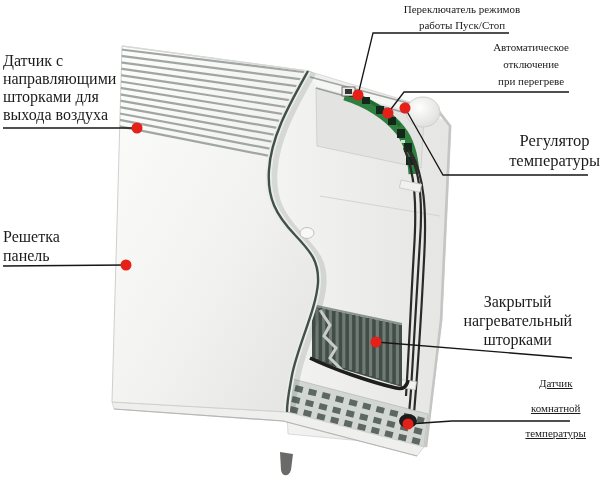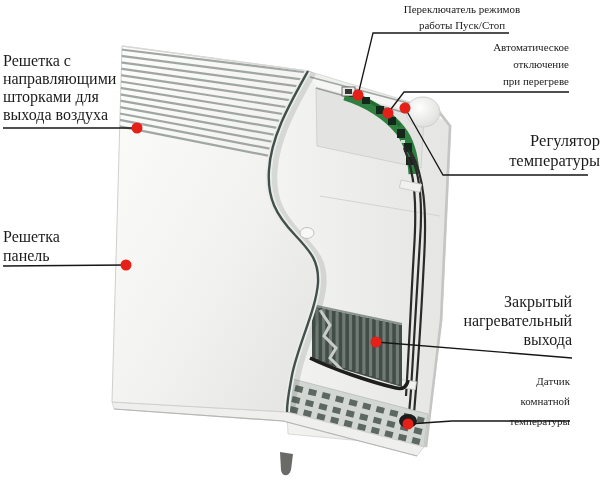--- a/index.html
+++ b/index.html
@@ -6,29 +6,29 @@
   #stage{
     position:relative;width:600px;height:481px;background:#ffffff;
     font-family:"Liberation Serif", serif;overflow:hidden;
   }
   #diagram-svg{position:absolute;left:0;top:0;width:600px;height:481px;}
   .lbl{
     position:absolute;color:#1b1b1b;font-size:11px;line-height:17px;
     white-space:pre-line;letter-spacing:0;
   }
   .lbl.left{text-align:left;}
-  .lbl.right{text-align:right;margin-left:8px;}
+  .lbl.right{text-align:center;margin-left:8px;}
   .lbl.center{text-align:center;}
   #label-grille{left:3px;top:52px;font-size:16px;line-height:18px;width:160px;}
   #label-front-panel{left:3px;top:227px;font-size:16px;line-height:19px;}
   #label-mode-switch{left:352px;top:1px;width:220px;line-height:16px;}
   #label-auto-off{right:31px;top:39px;line-height:17px;}
   #label-temp-regulator{right:0;top:131px;font-size:16.5px;line-height:20px;}
   #label-heating-element{right:28px;top:292px;font-size:16px;line-height:19px;}
-  #label-room-sensor{right:30px;top:371px;line-height:20px;}
+  #label-room-sensor{right:14px;top:371px;line-height:25px;text-decoration:underline;}
 </style>
 </head>
 <body>
 
 <div id="stage">
 
   <svg id="diagram-svg" viewBox="0 0 600 481">
     <defs>
       <linearGradient id="gFront" x1="0" y1="0" x2="1" y2="1">
         <stop offset="0" stop-color="#fdfdfb"></stop>
@@ -176,33 +176,33 @@
       <circle cx="137" cy="128" r="5.5"></circle>
       <circle cx="126" cy="265" r="5.5"></circle>
       <circle cx="358" cy="95" r="5.5"></circle>
       <circle cx="388" cy="113" r="5.5"></circle>
       <circle cx="405" cy="108" r="5.5"></circle>
       <circle cx="376" cy="342" r="5.5"></circle>
       <circle cx="408" cy="424" r="5.5"></circle>
     </g>
   </svg>
 
-  <div id="label-grille" class="lbl left">Решетка с
+  <div id="label-grille" class="lbl left">Датчик с
 направляющими
 шторками для
 выхода воздуха</div>
   <div id="label-front-panel" class="lbl left">Решетка
 панель</div>
   <div id="label-mode-switch" class="lbl center">Переключатель режимов
 работы Пуск/Стоп</div>
   <div id="label-auto-off" class="lbl right">Автоматическое
 отключение
 при перегреве</div>
   <div id="label-temp-regulator" class="lbl right">Регулятор
 температуры</div>
   <div id="label-heating-element" class="lbl right">Закрытый
 нагревательный
-выхода</div>
+шторками</div>
   <div id="label-room-sensor" class="lbl right">Датчик
 комнатной
 температуры</div>
 
 </div>
 
 </body></html>

